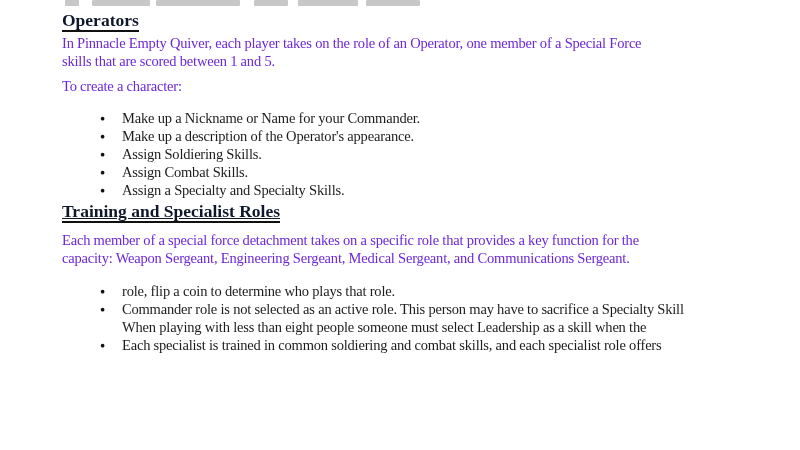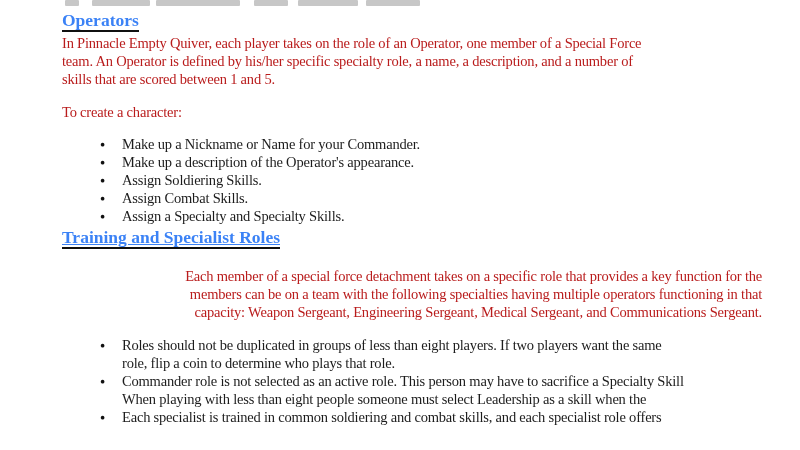--- a/index.html
+++ b/index.html
@@ -9,28 +9,28 @@
     font-family: "Liberation Serif", "DejaVu Serif", serif;
   }
   .page { position: relative; width: 800px; height: 450px; color: #1c1c1c; }
 
   
   .cut-top { position: absolute; top: 0; left: 0; width: 100%; height: 8px; }
   .cut-top .seg { position: absolute; top: 0; height: 6px; background: #c7c7c7; border-radius: 1px; }
 
   .content { position: absolute; left: 62px; top: 10px; width: 700px; }
 
-  .heading { margin: 0; font-size: 17.5px; line-height: 20px; font-weight: bold; color: #3b82f6; }
+  .heading { margin: 0; font-size: 17.5px; line-height: 20px; font-weight: bold; color: #0f172a; }
   .heading .hu { border-bottom: 2px solid #101010; padding-bottom: 0px; }
   .heading.second { margin-top: 2px; text-decoration: underline; }
 
-  .para { margin: 0; font-size: 14.5px; line-height: 18px; letter-spacing: -0.2px; color: #b91c1c; }
+  .para { margin: 0; font-size: 14.5px; line-height: 18px; letter-spacing: -0.2px; color: #6d28d9; }
   .para.first { margin-top: 4px; }
-  .para.second { margin-top: 20px; text-align: right; }
-  .para.intro { margin-top: 15px; }
+  .para.second { margin-top: 10px; }
+  .para.intro { margin-top: 7px; }
   .line { white-space: nowrap; }
 
   ul.blist { list-style: none; margin: 14px 0 0 0; padding: 0; }
   ul.blist.second { margin-top: 15px; }
   li.bitem { display: flex; align-items: flex-start; padding-left: 38px;
              font-size: 14.5px; line-height: 18px; letter-spacing: -0.2px; }
   .bdot { width: 22px; flex: 0 0 22px; font-size: 8.5px; line-height: 18px; color: #111; }
   .btext { flex: 1 1 auto; }
 </style>
 </head>
@@ -46,21 +46,20 @@
     <span class="seg" style="left:298px; width:60px;"></span>
     <span class="seg" style="left:366px; width:54px;"></span>
   </div>
 
   <div class="content">
 
     <h2 class="heading"><span class="hu">Operators</span></h2>
 
     <div class="para first">
       <div class="line">In Pinnacle Empty Quiver, each player takes on the role of an Operator, one member of a Special Force</div>
-      <div class="line">team. An Operator is defined by his/her specific specialty role, a name, a description, and a number of</div>
       <div class="line">skills that are scored between 1 and 5.</div>
     </div>
 
     <div class="para intro line">To create a character:</div>
 
     <ul class="blist">
       <li class="bitem">
         <span class="bdot">●</span>
         <div class="btext">
             <div class="line">Make up a Nickname or Name for your Commander.</div>
@@ -89,29 +88,27 @@
         <div class="btext">
             <div class="line">Assign a Specialty and Specialty Skills.</div>
           </div>
       </li>
     </ul>
 
     <h2 class="heading second"><span class="hu">Training and Specialist Roles</span></h2>
 
     <div class="para second">
       <div class="line">Each member of a special force detachment takes on a specific role that provides a key function for the</div>
-      <div class="line">members can be on a team with the following specialties having multiple operators functioning in that</div>
       <div class="line">capacity: Weapon Sergeant, Engineering Sergeant, Medical Sergeant, and Communications Sergeant.</div>
     </div>
 
     <ul class="blist second">
       <li class="bitem">
         <span class="bdot">●</span>
         <div class="btext">
-          <div class="line">Roles should not be duplicated in groups of less than eight players. If two players want the same</div>
           <div class="line">role, flip a coin to determine who plays that role.</div>
         </div>
       </li>
       <li class="bitem">
         <span class="bdot">●</span>
         <div class="btext">
           <div class="line">Commander role is not selected as an active role. This person may have to sacrifice a Specialty Skill</div>
           <div class="line">When playing with less than eight people someone must select Leadership as a skill when the</div>
         </div>
       </li>

